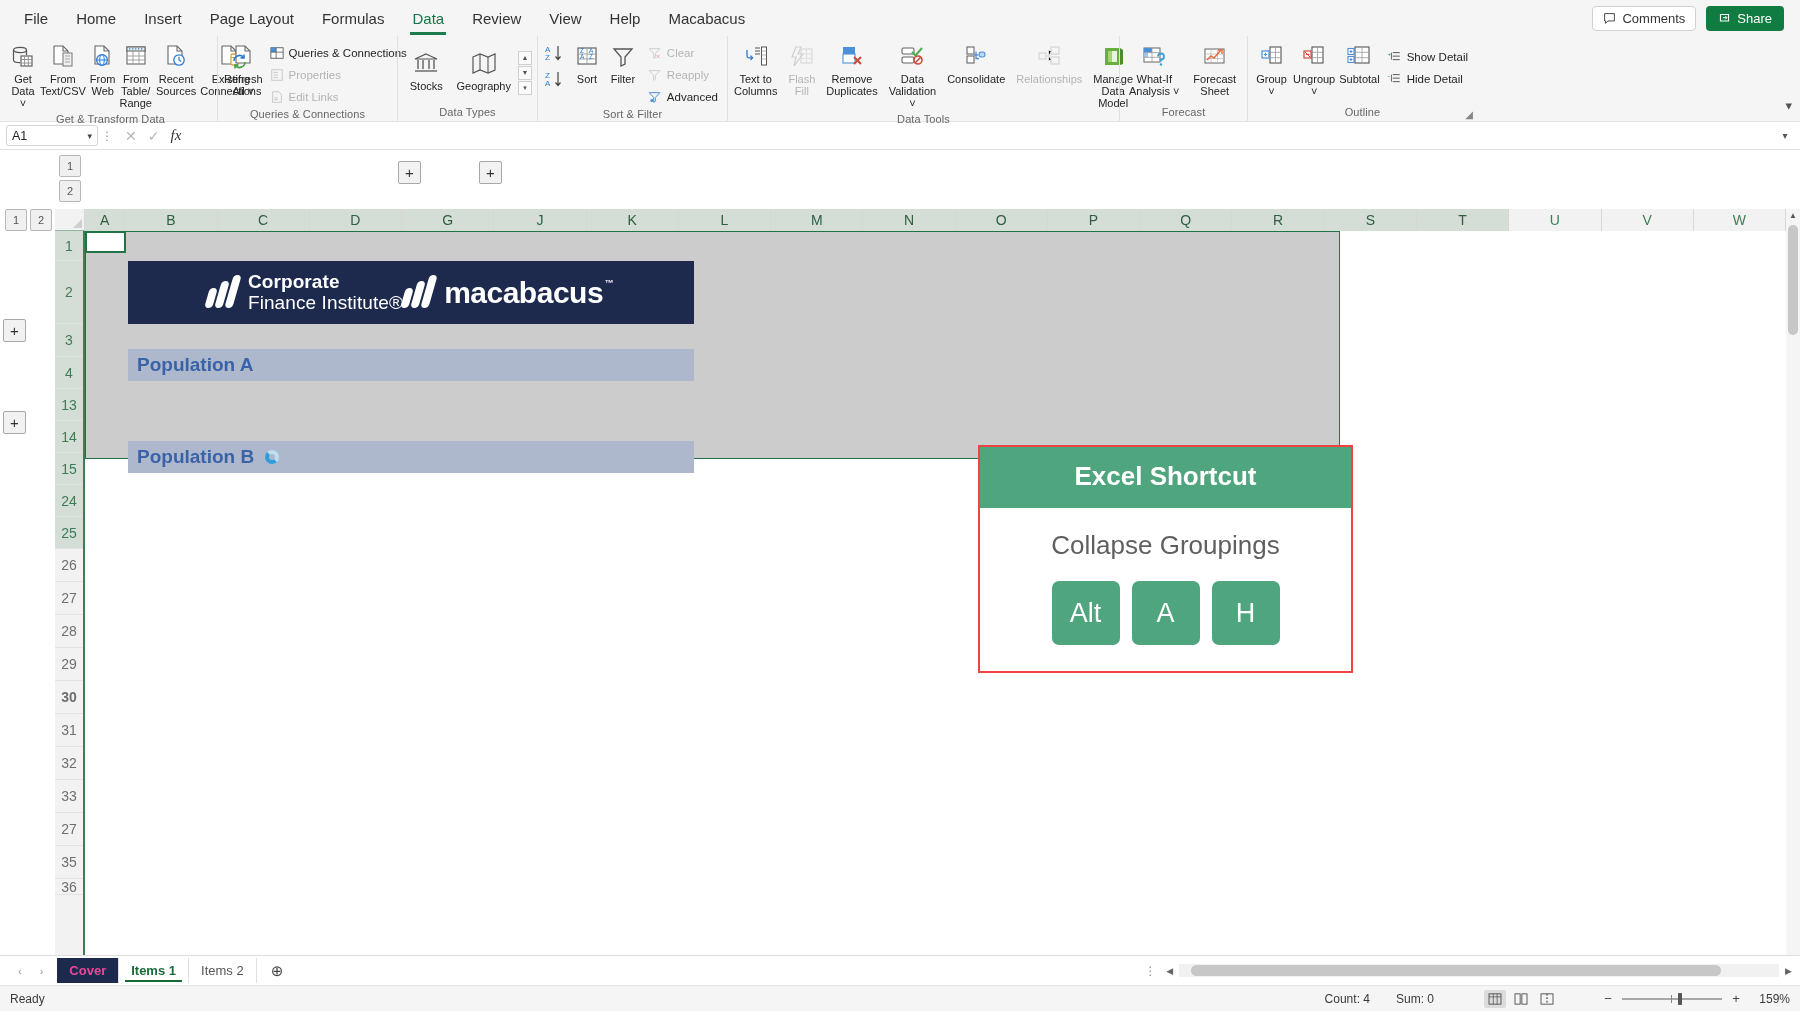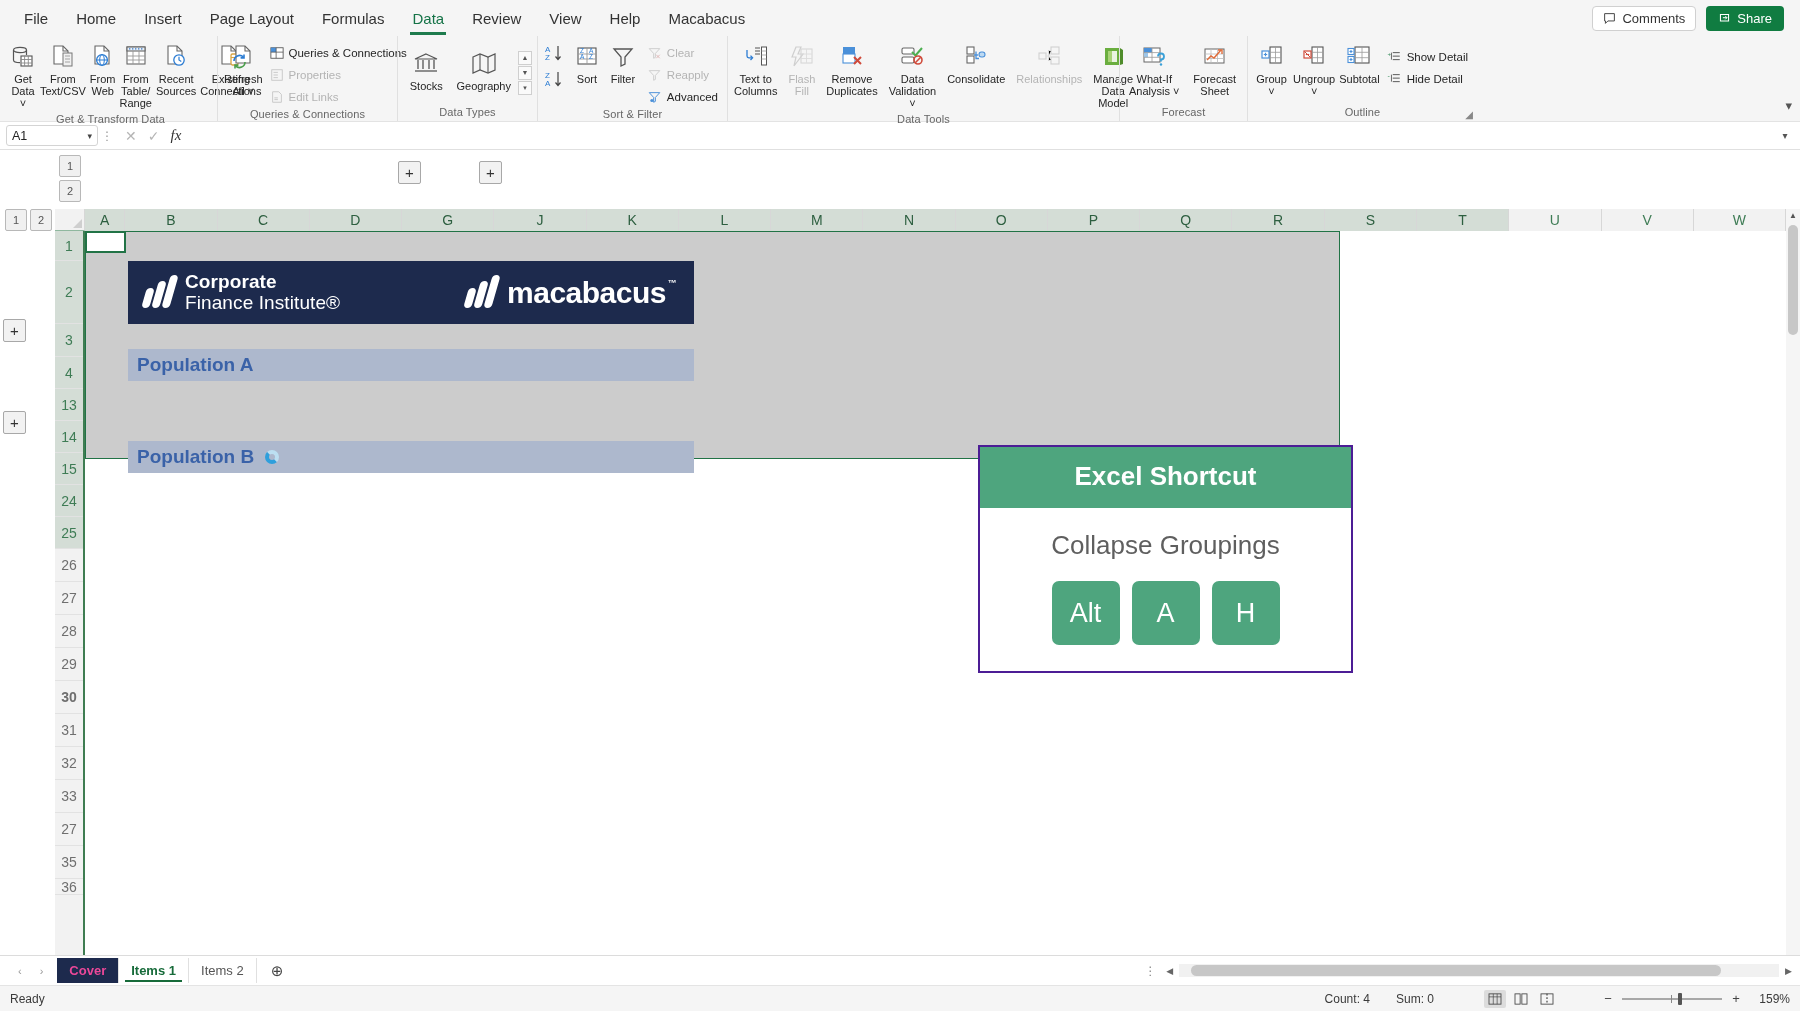--- a/index.html
+++ b/index.html
@@ -153,21 +153,21 @@
     position: absolute; left: 85px; top: 81px; right: 14px; bottom: 0; overflow: hidden;
     background: #fff;
   }
   .selblock {
     position: absolute; background: #cccccc; border: 1px solid #217346; box-sizing: border-box;
   }
   .a1cell { position: absolute; background:#fff; border:2px solid #217346; box-sizing:border-box; }
 
   .banner {
     position: absolute; background: #1d2a4d; display: flex; align-items: center;
-    justify-content: space-between; padding: 0 16px;
+    justify-content: center; padding: 0 16px;
   }
   .logo-block { display: flex; align-items: center; gap: 11px; }
   .slashes { display: flex; align-items: flex-end; gap: 3px; height: 30px; }
   .slash {
     width: 8px; border-radius: 5px; background: #fff; transform: skewX(-16deg);
   }
   .cfi-text { color: #fff; line-height: 1.08; }
   .cfi-text .l1 { font-size: 19px; font-weight: bold; letter-spacing: .1px; }
   .cfi-text .l2 { font-size: 19px; font-weight: 400; letter-spacing: .1px; }
   .mac-text { color: #fff; font-size: 30px; font-weight: bold; letter-spacing: -0.5px; position:relative;}
@@ -180,21 +180,21 @@
   .popbar .ptxt { font-size: 19px; font-weight: bold; color: #3a62a8; }
   .busy-ring {
     width: 14px; height: 14px; border-radius: 50%;
     border: 4px solid #2f9fdc; border-top-color: #bcdff2; border-right-color:#bcdff2;
     box-sizing: border-box;
   }
 
   
   .shortcut-card {
     position: absolute; z-index: 30; background: #fff;
-    border: 2px solid #4c1d95;
+    border: 2px solid #ef4444;
   }
   .sc-head {
     background: #4ea57e; color: #fff; font-size: 26px; font-weight: bold;
     text-align: center; padding: 14px 0 16px;
   }
   .sc-body { padding: 22px 0 26px; text-align: center; background:#fff; }
   .sc-sub { font-size: 26px; color: #5f5f5f; margin-bottom: 20px; }
   .sc-keys { display: flex; justify-content: center; gap: 12px; }
   .sc-key {
     background: #4ea57e; color: #fff; border-radius: 7px;

